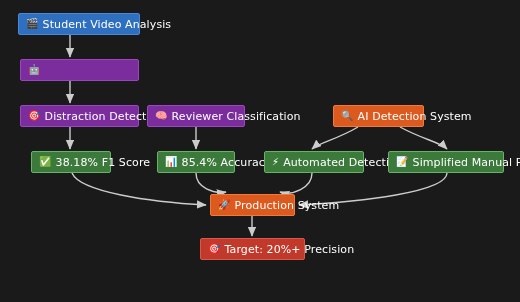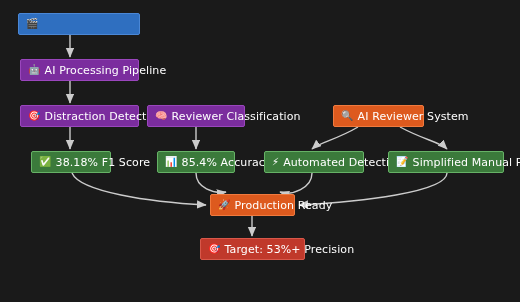--- a/index.html
+++ b/index.html
@@ -56,55 +56,55 @@
         <path d="M 72,173 C 80,192 150,202 206,205" fill="none" stroke="#cccccc" stroke-width="1.4" marker-end="url(#arrow)"></path>
         <path d="M 196,173 C 196,188 214,194 226,192" fill="none" stroke="#cccccc" stroke-width="1.4" marker-end="url(#arrow)"></path>
         <path d="M 312,173 C 312,188 292,196 280,192" fill="none" stroke="#cccccc" stroke-width="1.4" marker-end="url(#arrow)"></path>
         <path d="M 447,173 C 447,192 360,202 299,205" fill="none" stroke="#cccccc" stroke-width="1.4" marker-end="url(#arrow)"></path>
         <path d="M 252,216 L 252,236" fill="none" stroke="#cccccc" stroke-width="1.4" marker-end="url(#arrow)"></path>
       </g>
   </svg>
   <div id="node-layer">
       <div class="node n-blue" style="left: 18px; top: 13px; width: 122px;">
         <span class="ico">🎬</span>
+        <span class="lbl">Student Video Analysis</span>
       </div>
       <div class="node n-purple" style="left: 20px; top: 59px; width: 119px;">
         <span class="ico">🤖</span>
-        <span class="lbl">AI Processing Pipeline</span>
       </div>
       <div class="node n-purple" style="left: 20px; top: 105px; width: 119px;">
         <span class="ico">🎯</span>
         <span class="lbl">Distraction Detection</span>
       </div>
       <div class="node n-purple" style="left: 147px; top: 105px; width: 98px;">
         <span class="ico">🧠</span>
         <span class="lbl">Reviewer Classification</span>
       </div>
       <div class="node n-orange" style="left: 333px; top: 105px; width: 91px;">
         <span class="ico">🔍</span>
-        <span class="lbl">AI Reviewer System</span>
+        <span class="lbl">AI Detection System</span>
       </div>
       <div class="node n-green" style="left: 31px; top: 151px; width: 80px;">
         <span class="ico">✅</span>
         <span class="lbl">38.18% F1 Score</span>
       </div>
       <div class="node n-green" style="left: 157px; top: 151px; width: 78px;">
         <span class="ico">📊</span>
         <span class="lbl">85.4% Accuracy</span>
       </div>
       <div class="node n-green" style="left: 264px; top: 151px; width: 100px;">
         <span class="ico">⚡</span>
         <span class="lbl">Automated Detection</span>
       </div>
       <div class="node n-green" style="left: 388px; top: 151px; width: 116px;">
         <span class="ico">📝</span>
         <span class="lbl">Simplified Manual Process</span>
       </div>
       <div class="node n-orange" style="left: 210px; top: 194px; width: 85px;">
         <span class="ico">🚀</span>
-        <span class="lbl">Production Ready</span>
+        <span class="lbl">Production System</span>
       </div>
       <div class="node n-red" style="left: 200px; top: 238px; width: 105px;">
         <span class="ico">🎯</span>
-        <span class="lbl">Target: 53%+ Precision</span>
+        <span class="lbl">Target: 20%+ Precision</span>
       </div>
     </div>
 </div>
 
 </body></html>

